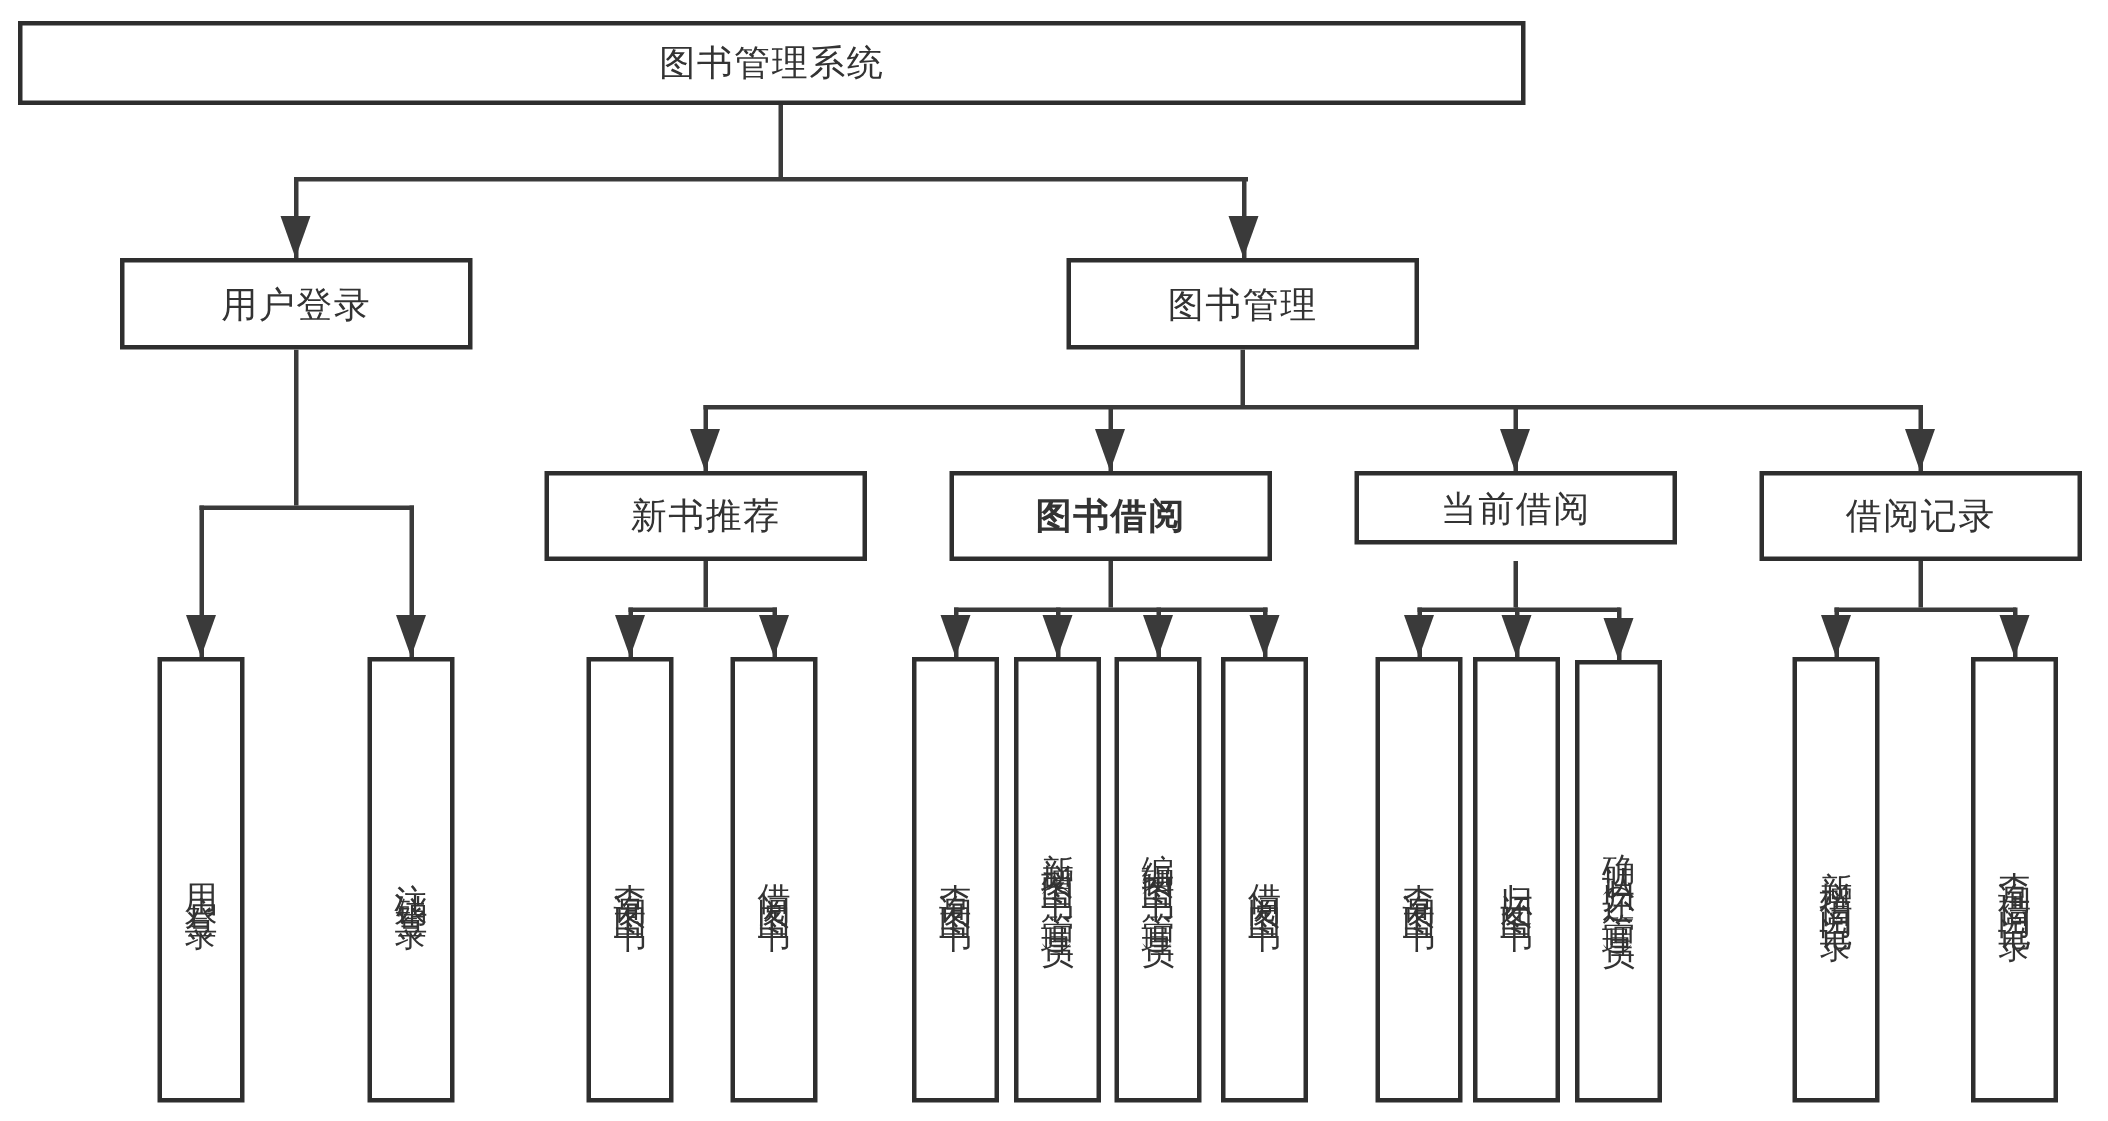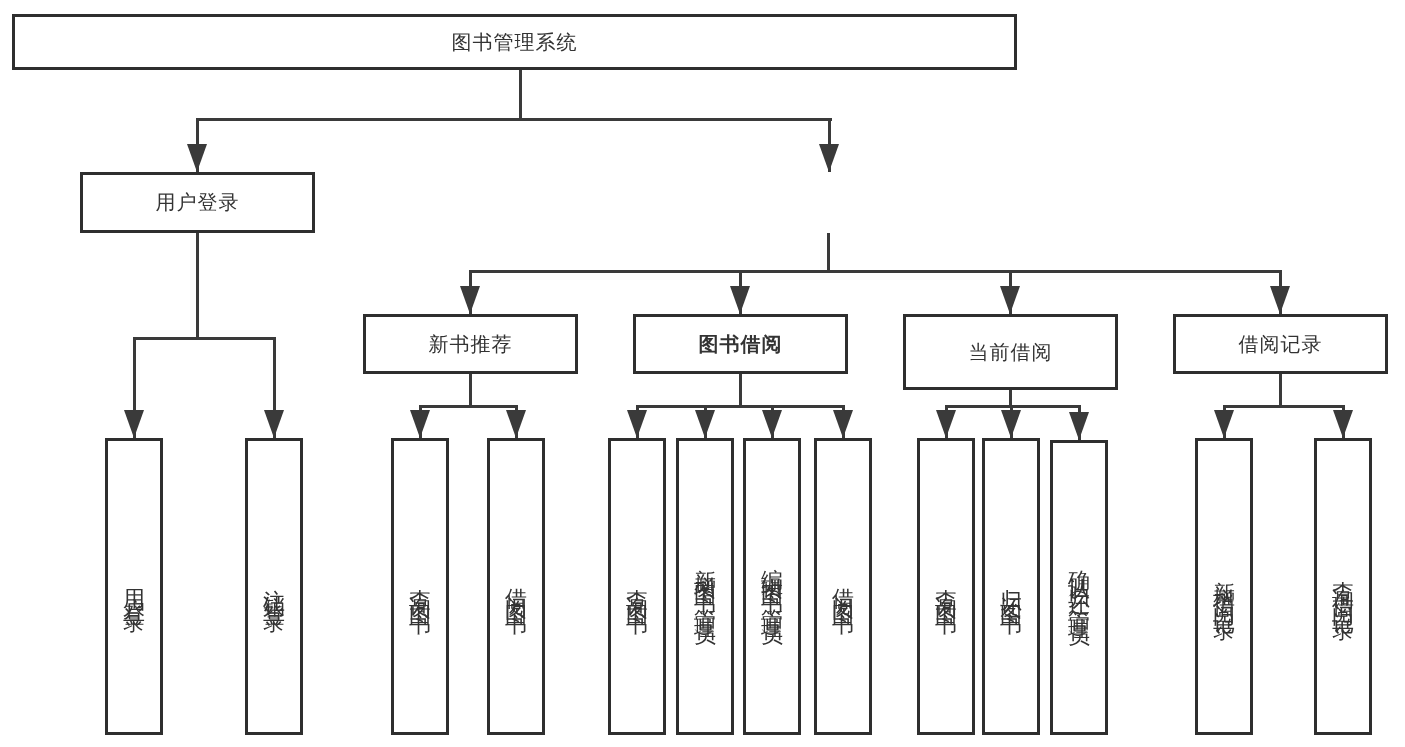--- a/index.html
+++ b/index.html
@@ -5,21 +5,21 @@
   html,body{margin:0;padding:0;background:#ffffff;}
   .canvas{
     position:relative;width:1405px;height:747px;background:#ffffff;overflow:hidden;
     font-family:"Liberation Sans","DejaVu Sans",sans-serif;color:#333333;
   }
   .box{
     position:absolute;background:#ffffff;border:3px solid #2e2e2e;
     display:flex;align-items:center;justify-content:center;box-sizing:border-box;
     z-index:2;
   }
-  .box.h span{font-size:20px;letter-spacing:1px;color:#333333;}
+  .box.h span{font-size:24px;letter-spacing:1px;color:#333333;}
   .box.v span{
     writing-mode:vertical-rl;text-orientation:mixed;
     font-size:22px;letter-spacing:8px;color:#333333;line-height:1;
   }
   .vline,.hline{position:absolute;background:#3a3a3a;z-index:1;}
   .vline{width:3px;}
   .hline{height:3px;}
   .arrow{
     position:absolute;width:0;height:0;z-index:1;
     border-left:10px solid transparent;border-right:10px solid transparent;
@@ -95,28 +95,31 @@
   <div class="vline" style="left:1342px;top:405px;height:33px;"></div>
   <div class="arrow" style="left:1333px;top:410px;"></div>
 
   <div class="box h" style="left:12px;top:14px;width:1005px;height:56px;">
     <span>图书管理系统</span>
   </div>
 
   <div class="box h" style="left:80px;top:172px;width:235px;height:61px;">
     <span>用户登录</span>
   </div>
+  <div class="box h" style="left:711px;top:172px;width:235px;height:61px;">
+    <span>图书管理</span>
+  </div>
 
   <div class="box h" style="left:363px;top:314px;width:215px;height:60px;">
     <span>新书推荐</span>
   </div>
   <div class="box h" style="left:633px;top:314px;width:215px;height:60px;font-weight:bold;">
     <span>图书借阅</span>
   </div>
-  <div class="box h" style="left:903px;top:314px;width:215px;height:76px;">
+  <div class="box h" style="left:903px;top:314px;width:215px;height:49px;">
     <span>当前借阅</span>
   </div>
   <div class="box h" style="left:1173px;top:314px;width:215px;height:60px;">
     <span>借阅记录</span>
   </div>
 
   <div class="box v" style="left:105px;top:438px;width:58px;height:297px;">
     <span>用户登录</span>
   </div>
   <div class="box v" style="left:245px;top:438px;width:58px;height:297px;">

